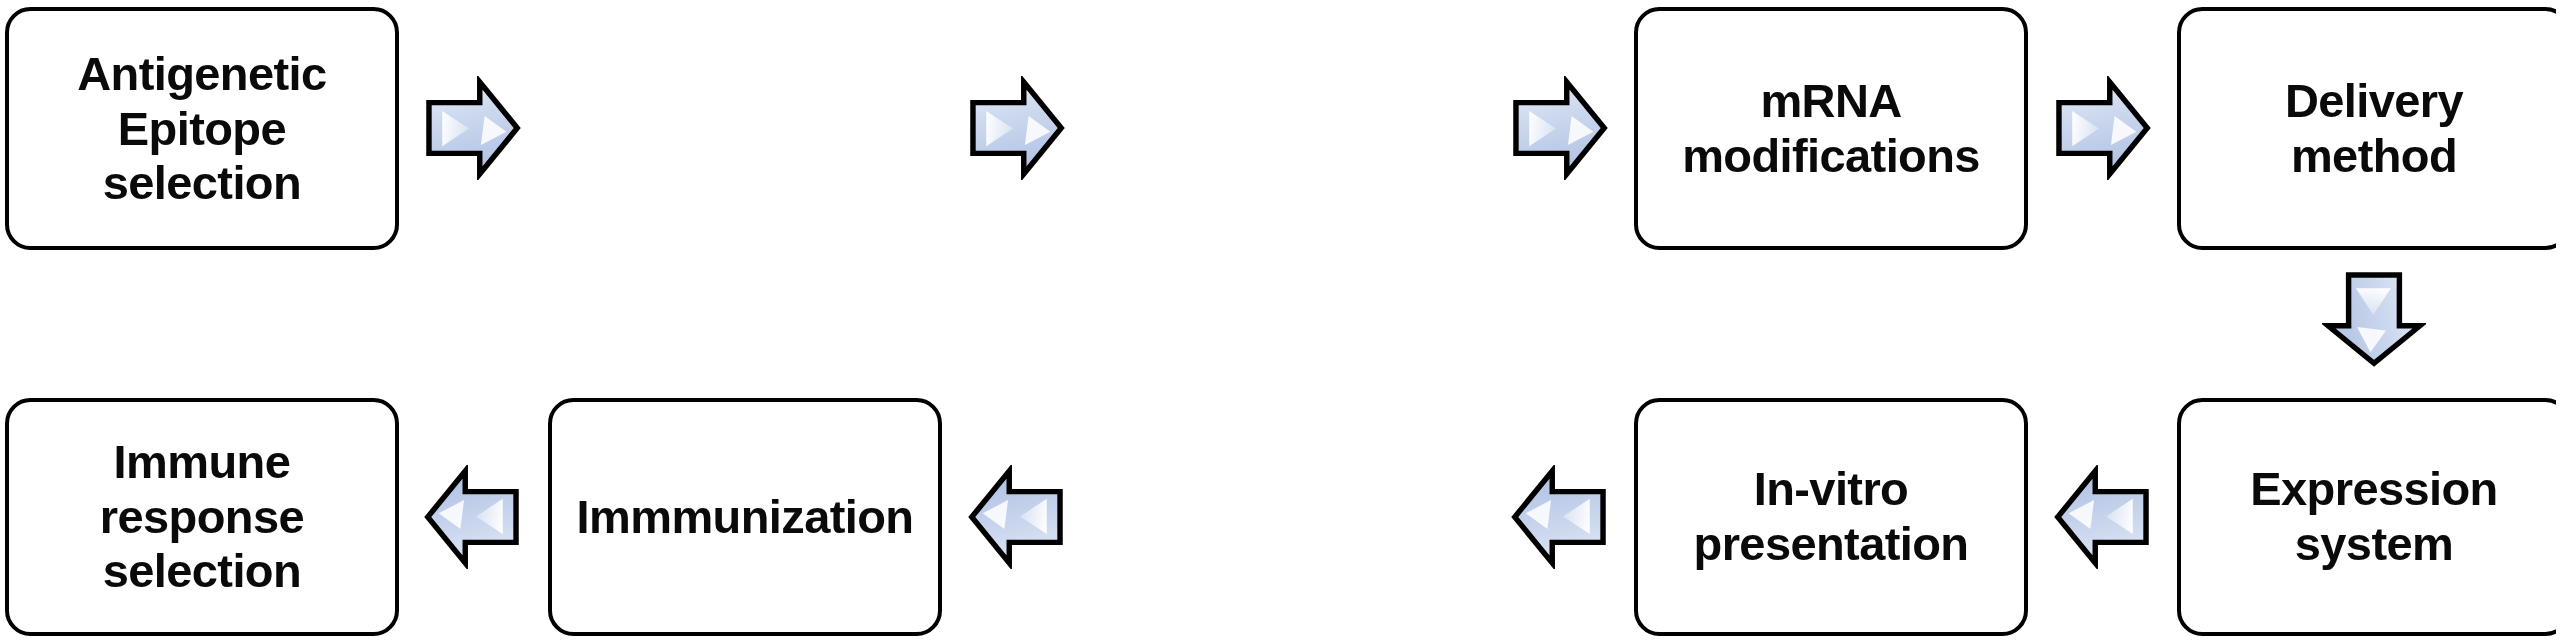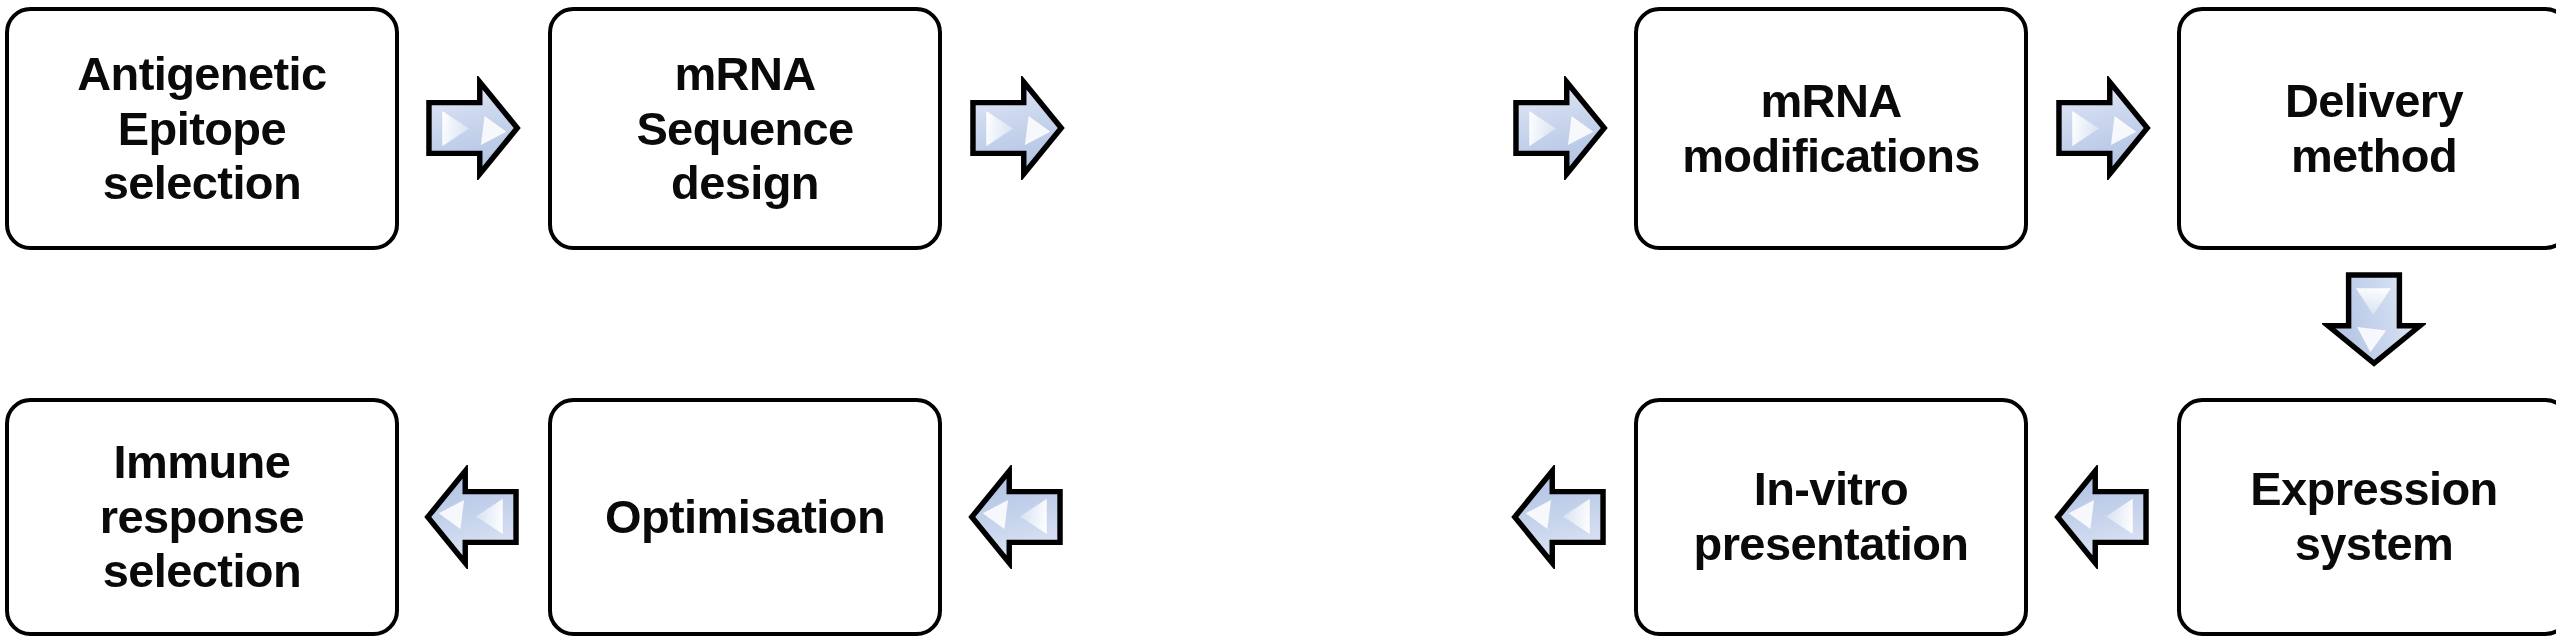--- a/index.html
+++ b/index.html
@@ -63,24 +63,20 @@
 </svg>
 
 <div id="canvas">
 
   <div class="node top-row" style="left:4.9px">
     <span class="node-label">Antigenetic
 Epitope
 selection</span>
   </div>
 
-  <div class="node top-row" style="left:548px">
-    <span class="node-label">mRNA Sequence
-design</span>
-  </div>
 
 
   <div class="node top-row" style="left:1634px">
     <span class="node-label">mRNA
 modifications</span>
   </div>
 
   <div class="node top-row" style="left:2177px">
     <span class="node-label">Delivery
 method</span>
@@ -103,21 +99,21 @@
     <use href="#block-arrow" transform="translate(172 0) rotate(90)"></use>
   </svg>
 
   <div class="node bottom-row" style="left:4.9px">
     <span class="node-label">Immune
 response
 selection</span>
   </div>
 
   <div class="node bottom-row" style="left:548px">
-    <span class="node-label">Optimisation</span>
+    <span class="node-label">Immmunization</span>
   </div>
 
 
   <div class="node bottom-row" style="left:1634px">
     <span class="node-label">In-vitro
 presentation</span>
   </div>
 
   <div class="node bottom-row" style="left:2177px">
     <span class="node-label">Expression

